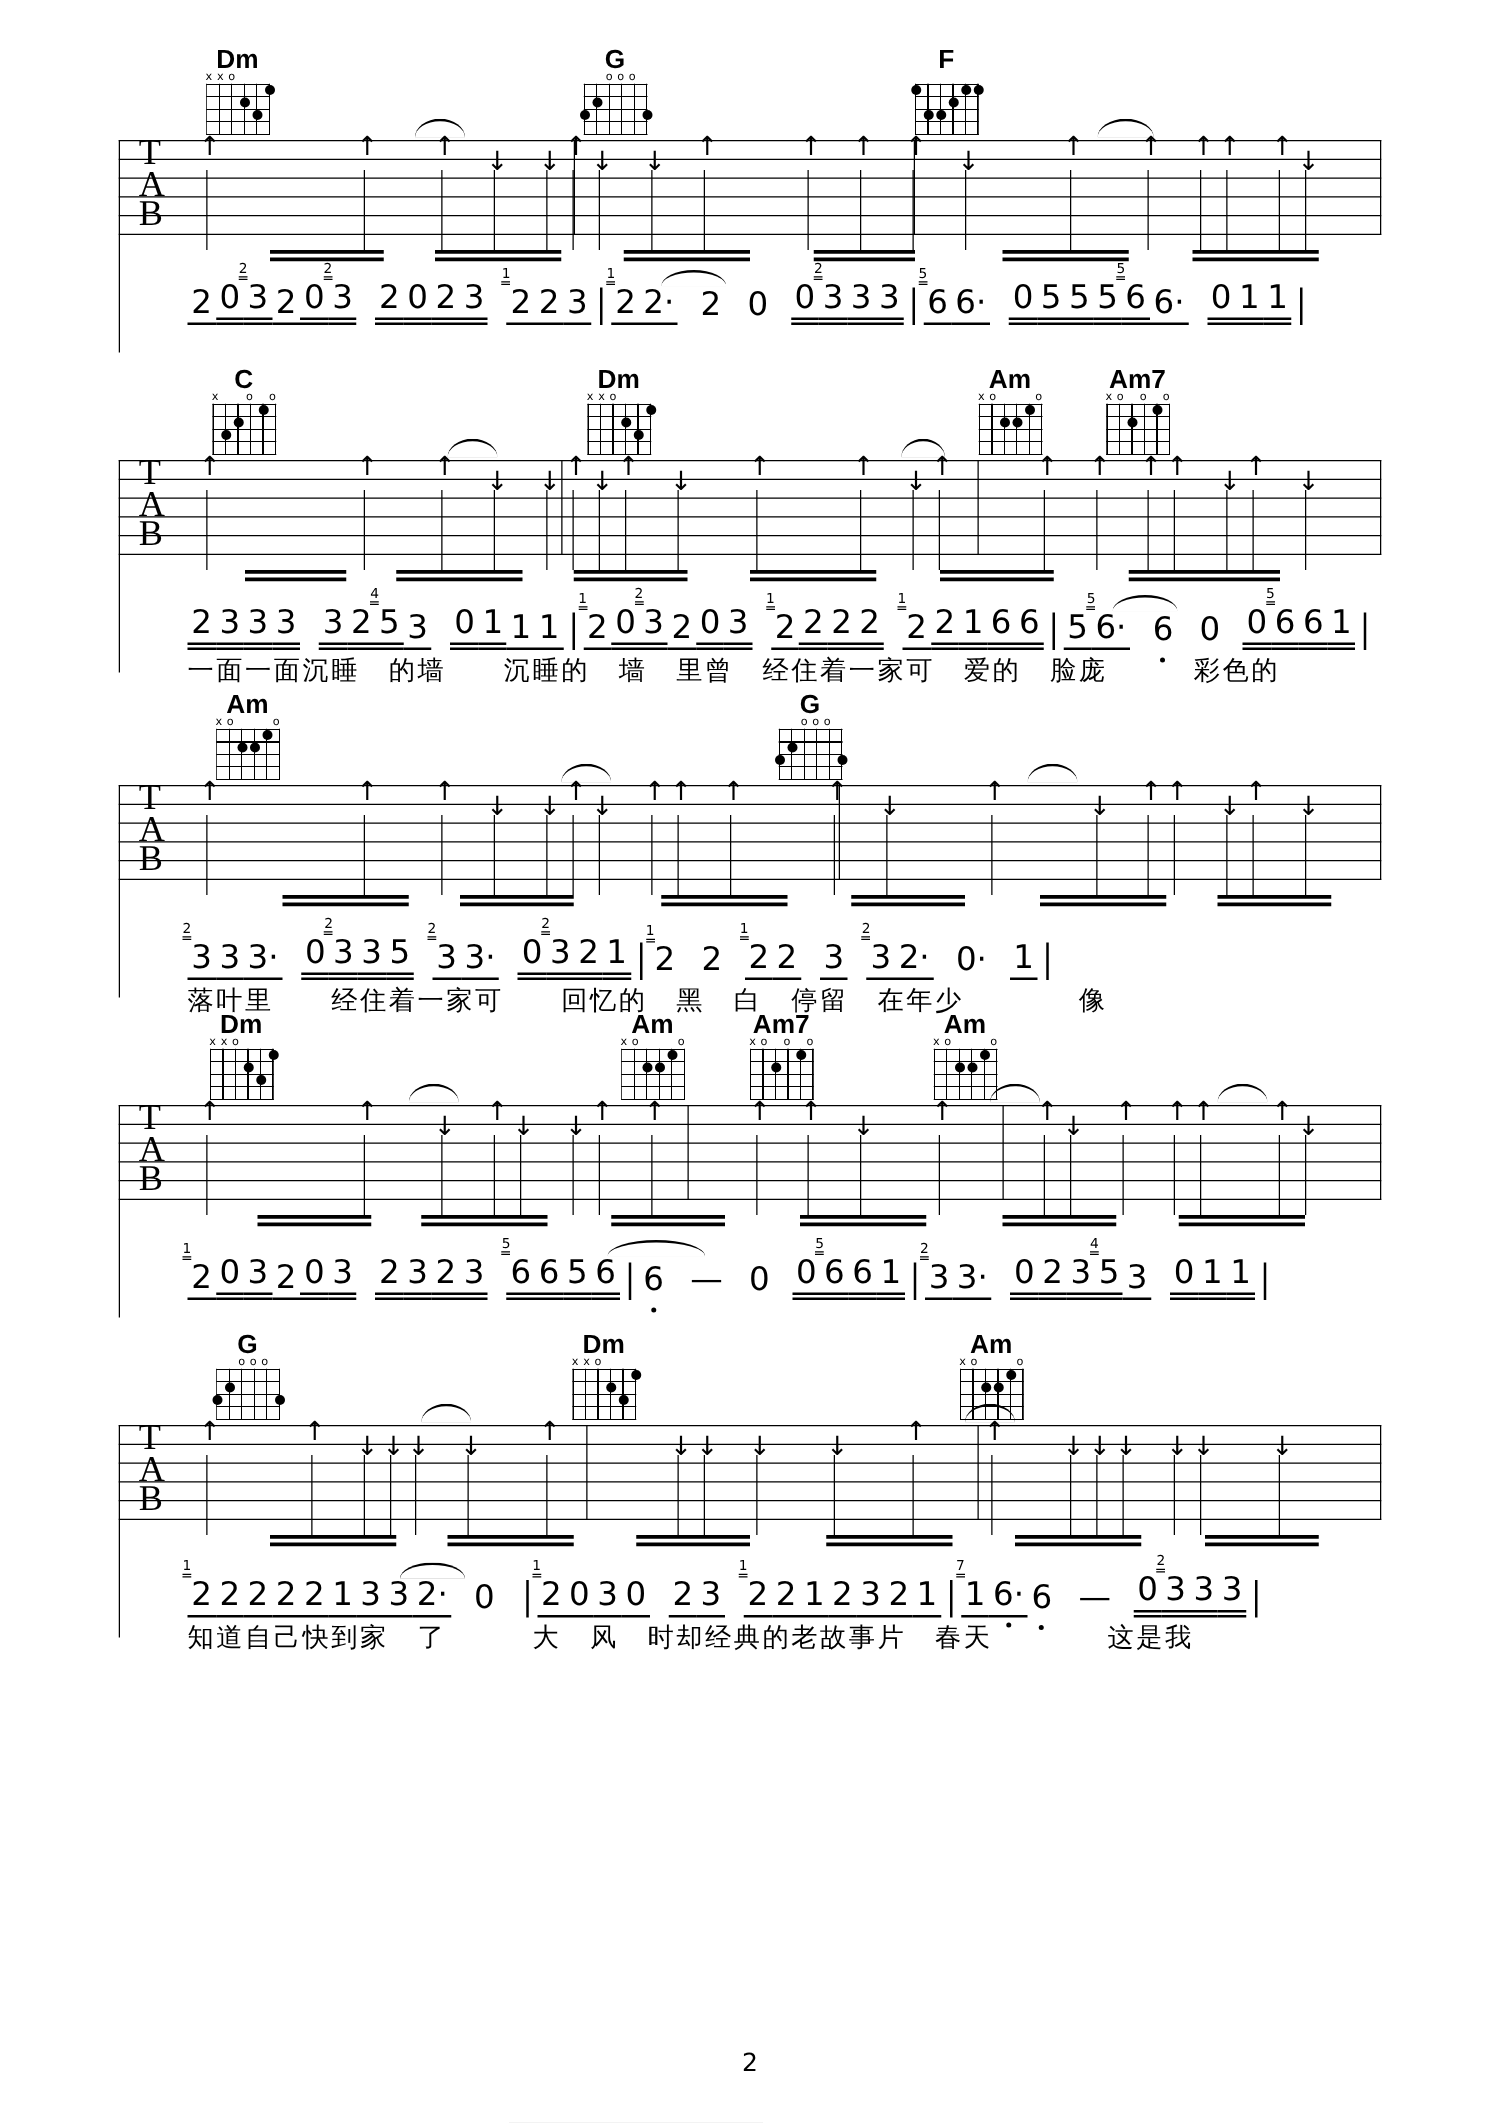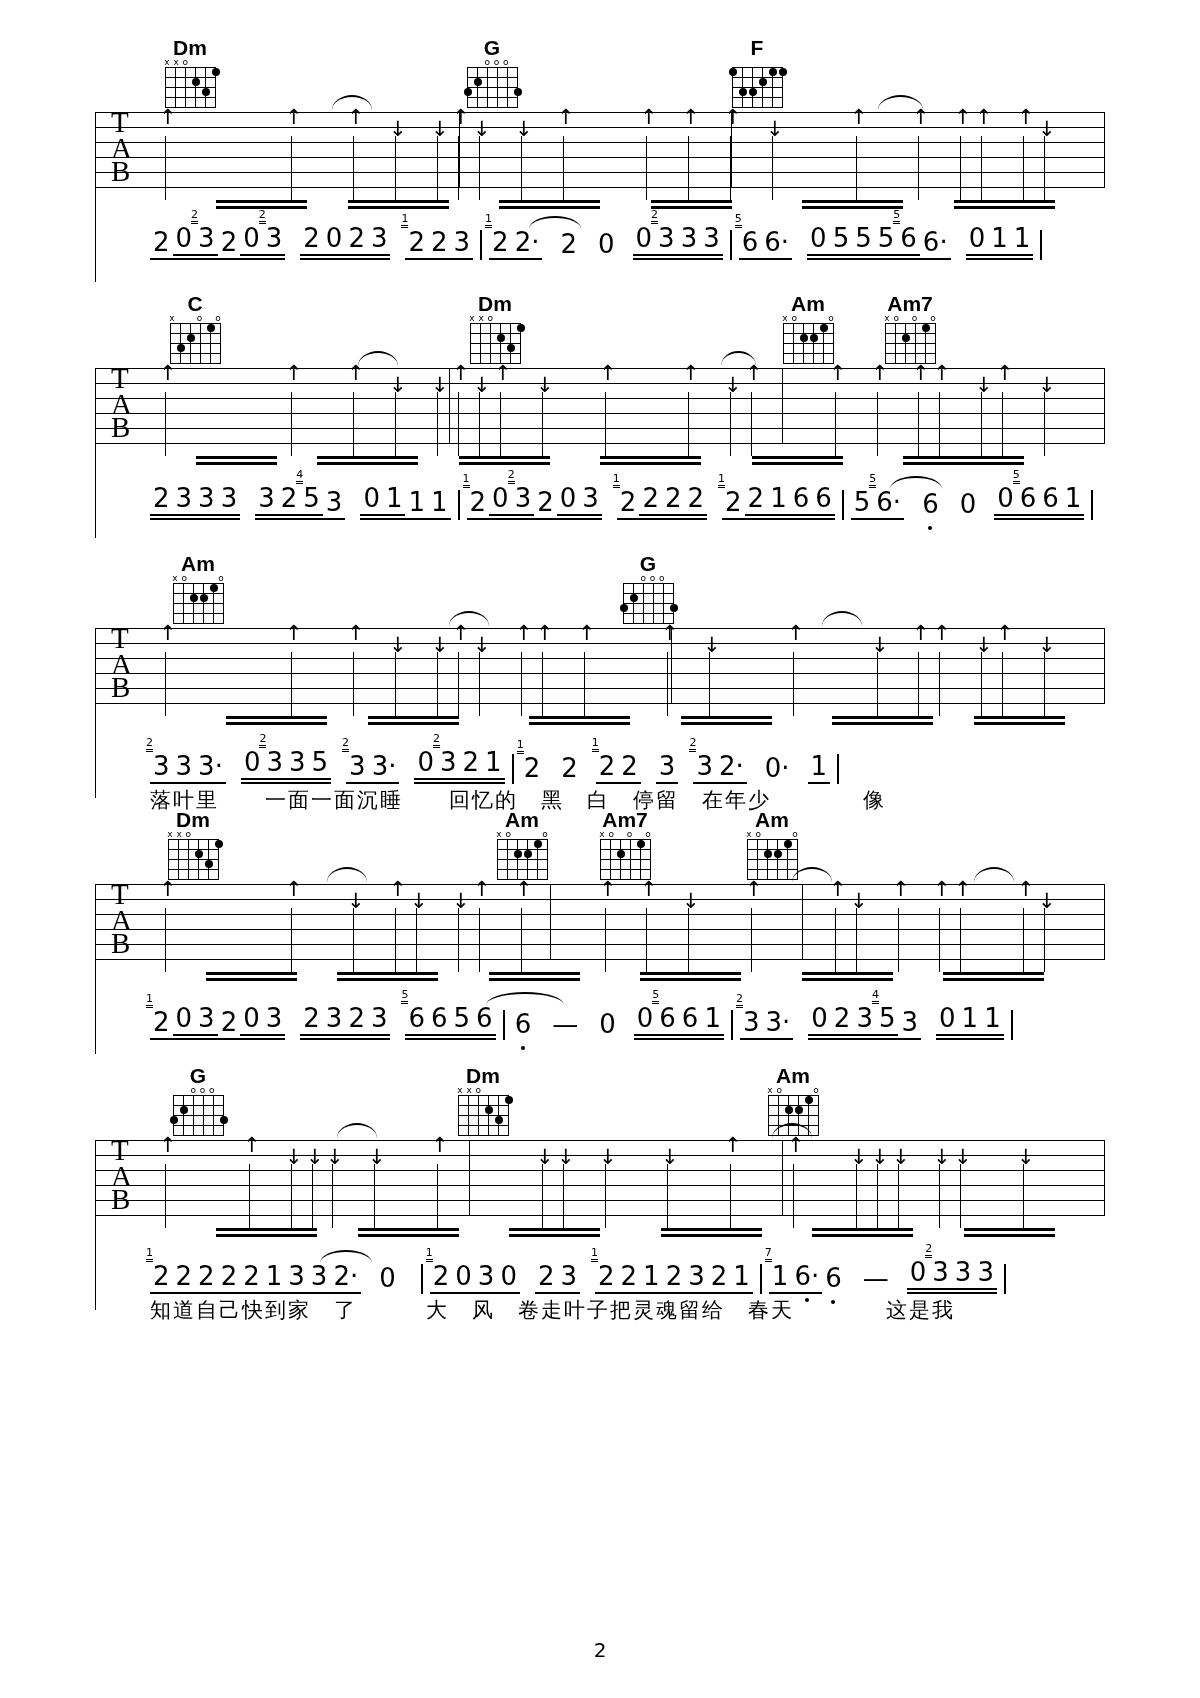--- a/index.html
+++ b/index.html
@@ -381,20 +381,21 @@
       <div class="note"><span>6</span><div class="lowdot"></div></div>
       <div class="mgap"></div>
       <div class="note"><span>0</span></div>
       <div class="mgap"></div>
       <div class="note u2"><span>0</span></div>
       <div class="note u2"><div class="supn">5</div><span>6</span></div>
       <div class="note u2"><span>6</span></div>
       <div class="note u2"><span>1</span></div>
       <div class="mbar"></div>
     </div>
+    <div class="lyrics" style="left: 150px; top: 522px;">一面一面沉睡　的墙　　沉睡的　墙　里曾　经住着一家可　爱的　脸庞　　　彩色的</div>
     <div class="staff" style="left: 95px; top: 628px; width: 1010px; height: 76px;">
       <div class="sline" style="top: 0px;"></div>
       <div class="sline" style="top: 15px;"></div>
       <div class="sline" style="top: 30px;"></div>
       <div class="sline" style="top: 45px;"></div>
       <div class="sline" style="top: 60px;"></div>
       <div class="sline" style="top: 75px;"></div>
       <div class="vbar" style="left: 0px; height: 170px;"></div>
       <div class="vbar" style="left: 1009px; height: 76px;"></div>
       <div class="vbar" style="left: 576px; height: 76px;"></div>
@@ -514,21 +515,21 @@
       <div class="note u1"><span>3</span></div>
       <div class="mgap"></div>
       <div class="note u1"><div class="supn">2</div><span>3</span></div>
       <div class="note u1"><span>2·</span></div>
       <div class="mgap"></div>
       <div class="note"><span>0·</span></div>
       <div class="mgap"></div>
       <div class="note u1"><span>1</span></div>
       <div class="mbar"></div>
     </div>
-    <div class="lyrics" style="left: 150px; top: 786px;">落叶里　　一面一面沉睡　　回忆的　黑　白　停留　在年少　　　　像</div>
+    <div class="lyrics" style="left: 150px; top: 786px;">落叶里　　经住着一家可　　回忆的　黑　白　停留　在年少　　　　像</div>
     <div class="staff" style="left: 95px; top: 884px; width: 1010px; height: 76px;">
       <div class="sline" style="top: 0px;"></div>
       <div class="sline" style="top: 15px;"></div>
       <div class="sline" style="top: 30px;"></div>
       <div class="sline" style="top: 45px;"></div>
       <div class="sline" style="top: 60px;"></div>
       <div class="sline" style="top: 75px;"></div>
       <div class="vbar" style="left: 0px; height: 170px;"></div>
       <div class="vbar" style="left: 1009px; height: 76px;"></div>
       <div class="vbar" style="left: 455px; height: 76px;"></div>
@@ -846,14 +847,14 @@
       <div class="note"><span>6</span><div class="lowdot"></div></div>
       <div class="mgap"></div>
       <div class="note"><span>—</span></div>
       <div class="mgap"></div>
       <div class="note u2"><span>0</span></div>
       <div class="note u2"><div class="supn">2</div><span>3</span></div>
       <div class="note u2"><span>3</span></div>
       <div class="note u2"><span>3</span></div>
       <div class="mbar"></div>
     </div>
-    <div class="lyrics" style="left: 150px; top: 1296px;">知道自己快到家　了　　　大　风　卷走叶子把灵魂留给　春天　　　　这是我</div>
+    <div class="lyrics" style="left: 150px; top: 1296px;">知道自己快到家　了　　　大　风　时却经典的老故事片　春天　　　　这是我</div>
   </div>
 
 </body></html>

